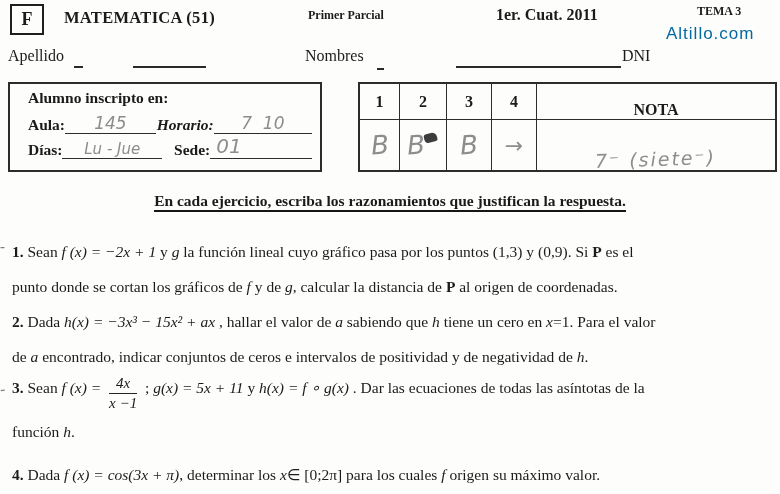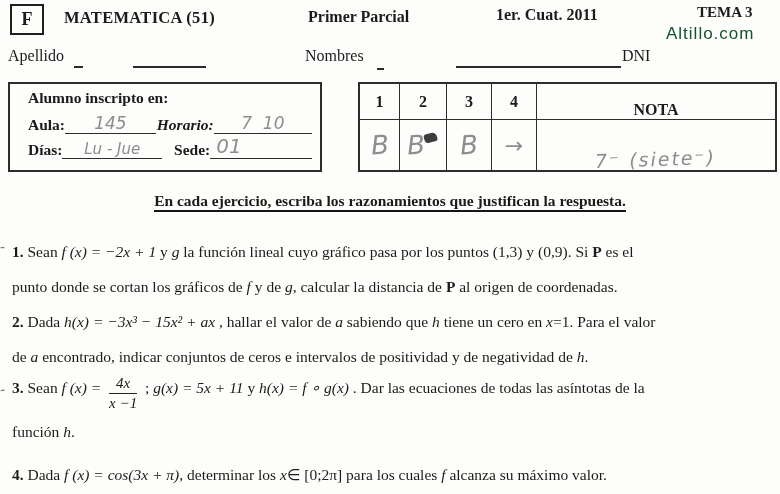--- a/index.html
+++ b/index.html
@@ -10,26 +10,26 @@
   }
   .abs{position:absolute;}
 
   
   .fbox{
     left:10px;top:4px;width:30px;height:27px;
     border:2px solid #1f1f1f;box-shadow:0 0 0 1px #fff inset;
     text-align:center;line-height:27px;font-size:18px;font-weight:bold;
   }
   .h-course{left:64px;top:8px;font-size:16.5px;font-weight:bold;letter-spacing:.3px;}
-  .h-exam{left:308px;top:8px;font-size:16px;font-weight:bold;}
+  .h-exam{left:308px;top:8px;font-size:12px;font-weight:bold;}
   .h-term{left:496px;top:6px;font-size:16px;font-weight:bold;}
-  .h-tema{left:697px;top:4px;font-size:15px;font-weight:bold;}
+  .h-tema{left:697px;top:4px;font-size:12px;font-weight:bold;}
   .watermark{
     left:666px;top:24px;font-family:"Liberation Sans",sans-serif;
-    font-size:17px;color:#14532d;letter-spacing:1px;
+    font-size:17px;color:#0369a1;letter-spacing:1px;
   }
 
   
   .id-label{top:47px;font-size:16px;font-weight:normal;}
   .u{border-bottom:2px solid #2a2a2a;height:18px;}
   .u1a{left:74px;top:48px;width:9px;}
   .u1{left:133px;top:48px;width:73px;}
   .u2a{left:377px;top:50px;width:7px;}
   .u2{left:456px;top:48px;width:165px;}
 
@@ -173,15 +173,15 @@
   <div class="abs instruction">
     <span>En cada ejercicio, escriba los razonamientos que justifican la respuesta.</span>
   </div>
 
   <div class="tick tick1">-</div>
   <div class="tick tick2">-</div>
 
   <div class="abs ex ex1"><span class="sg-b">1. </span><span class="sg-p">Sean  </span><span class="sg-m">f (x) = −2x + 1</span><span class="sg-p">  y  </span><span class="sg-m">g</span><span class="sg-p">  la función lineal cuyo gráfico pasa por los puntos (1,3) y (0,9). Si </span><span class="sg-b">P</span><span class="sg-p"> es el</span><br><span class="sg-p">punto donde se cortan los gráficos de </span><span class="sg-m">f</span><span class="sg-p"> y de </span><span class="sg-m">g</span><span class="sg-p">, calcular la distancia de </span><span class="sg-b">P</span><span class="sg-p"> al origen de coordenadas.</span></div>
   <div class="abs ex ex2"><span class="sg-b">2. </span><span class="sg-p">Dada  </span><span class="sg-m">h(x) = −3x³ − 15x² + ax</span><span class="sg-p"> , hallar el valor de </span><span class="sg-m">a</span><span class="sg-p"> sabiendo que </span><span class="sg-m">h</span><span class="sg-p"> tiene un cero en </span><span class="sg-m">x</span><span class="sg-p">=1. Para el valor</span><br><span class="sg-p">de </span><span class="sg-m">a</span><span class="sg-p"> encontrado, indicar conjuntos de ceros e intervalos de positividad y de negatividad de </span><span class="sg-m">h</span><span class="sg-p">.</span></div>
   <div class="abs ex ex3"><span class="sg-b">3. </span><span class="sg-p">Sean  </span><span class="sg-m">f (x) = </span><span class="frac"><span class="num">4x</span><span class="den">x −1</span></span><span class="sg-p"> ;  </span><span class="sg-m">g(x) = 5x + 11</span><span class="sg-p">  y  </span><span class="sg-m">h(x) = f ∘ g(x)</span><span class="sg-p"> . Dar las ecuaciones de todas las asíntotas de la</span><br><span class="sg-p">función </span><span class="sg-m">h</span><span class="sg-p">.</span></div>
-  <div class="abs ex ex4"><span class="sg-b">4. </span><span class="sg-p">Dada  </span><span class="sg-m">f (x) = cos(3x + π)</span><span class="sg-p">, determinar los </span><span class="sg-m">x</span><span class="sg-p">∈ [0;2π] para los cuales </span><span class="sg-m">f</span><span class="sg-p"> alcanza su máximo valor.</span></div>
+  <div class="abs ex ex4"><span class="sg-b">4. </span><span class="sg-p">Dada  </span><span class="sg-m">f (x) = cos(3x + π)</span><span class="sg-p">, determinar los </span><span class="sg-m">x</span><span class="sg-p">∈ [0;2π] para los cuales </span><span class="sg-m">f</span><span class="sg-p"> origen su máximo valor.</span></div>
 
 </div>
 
 </body></html>

